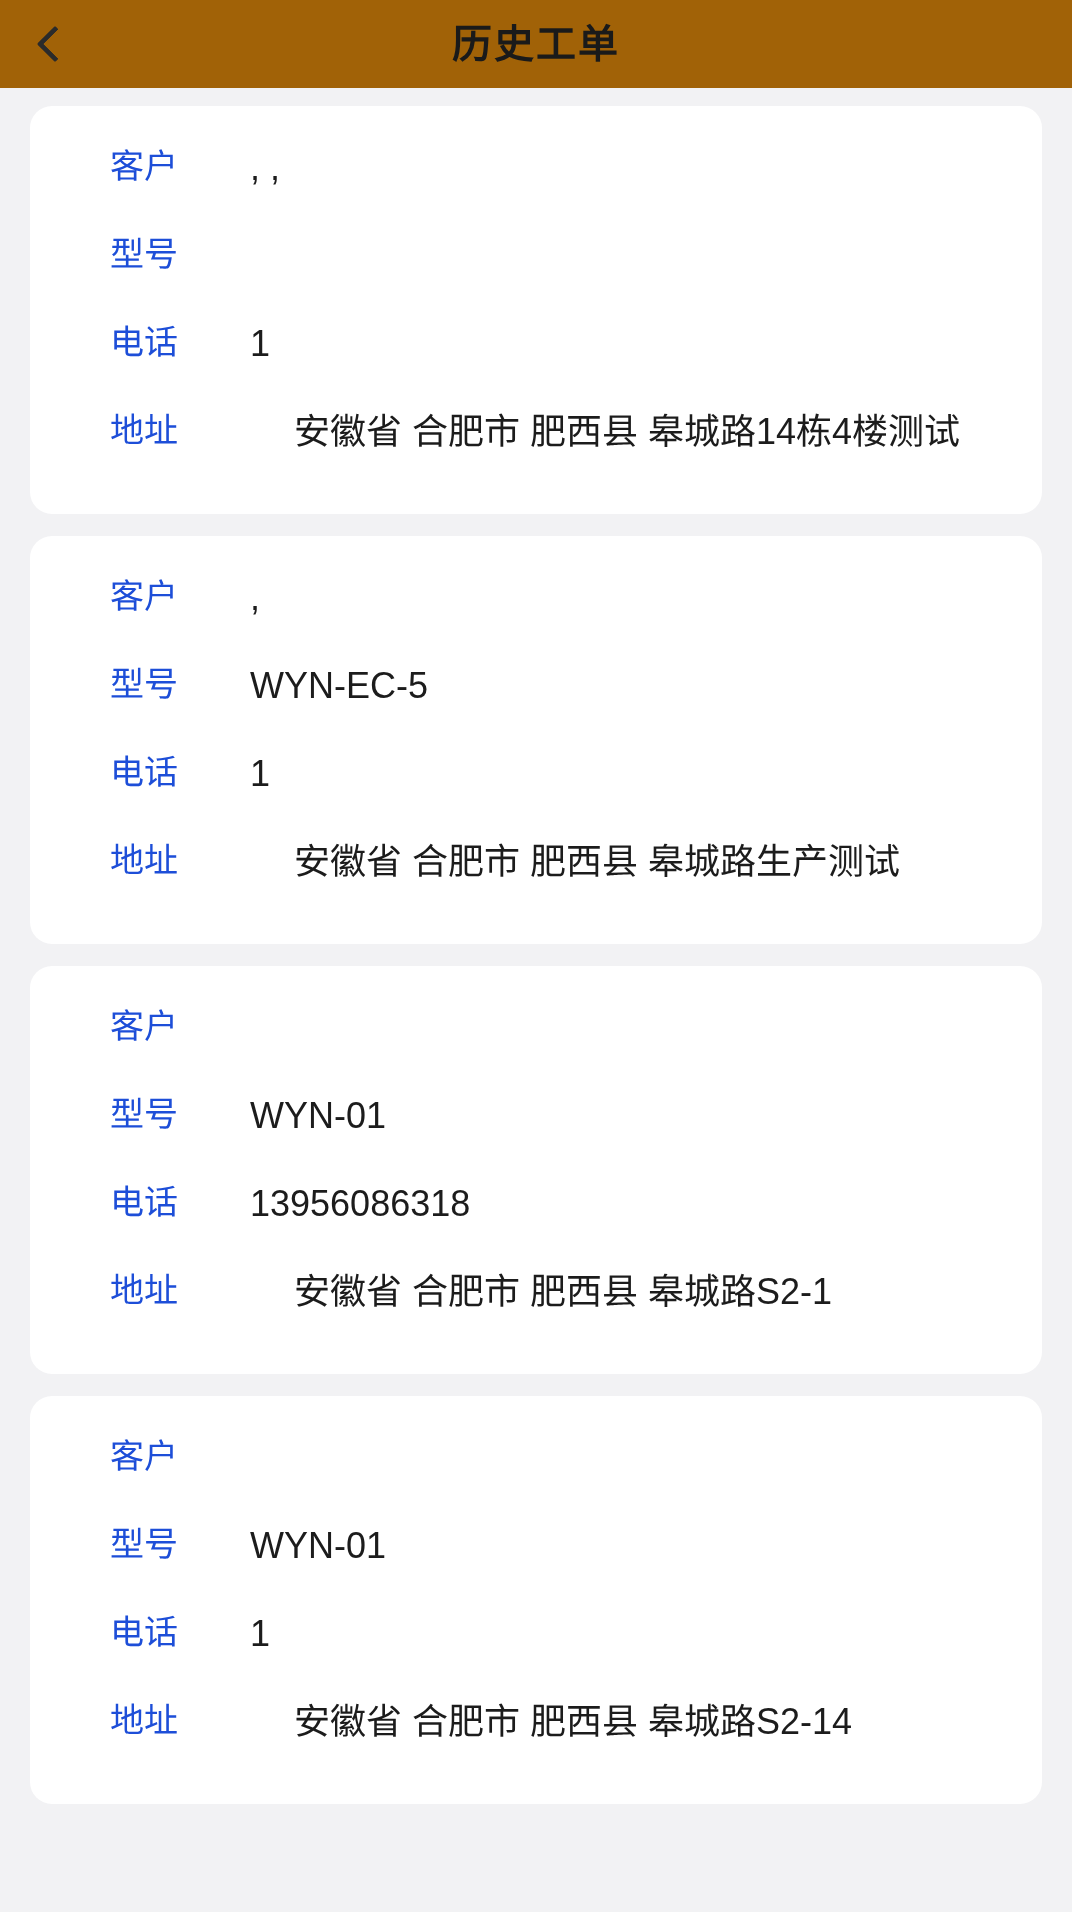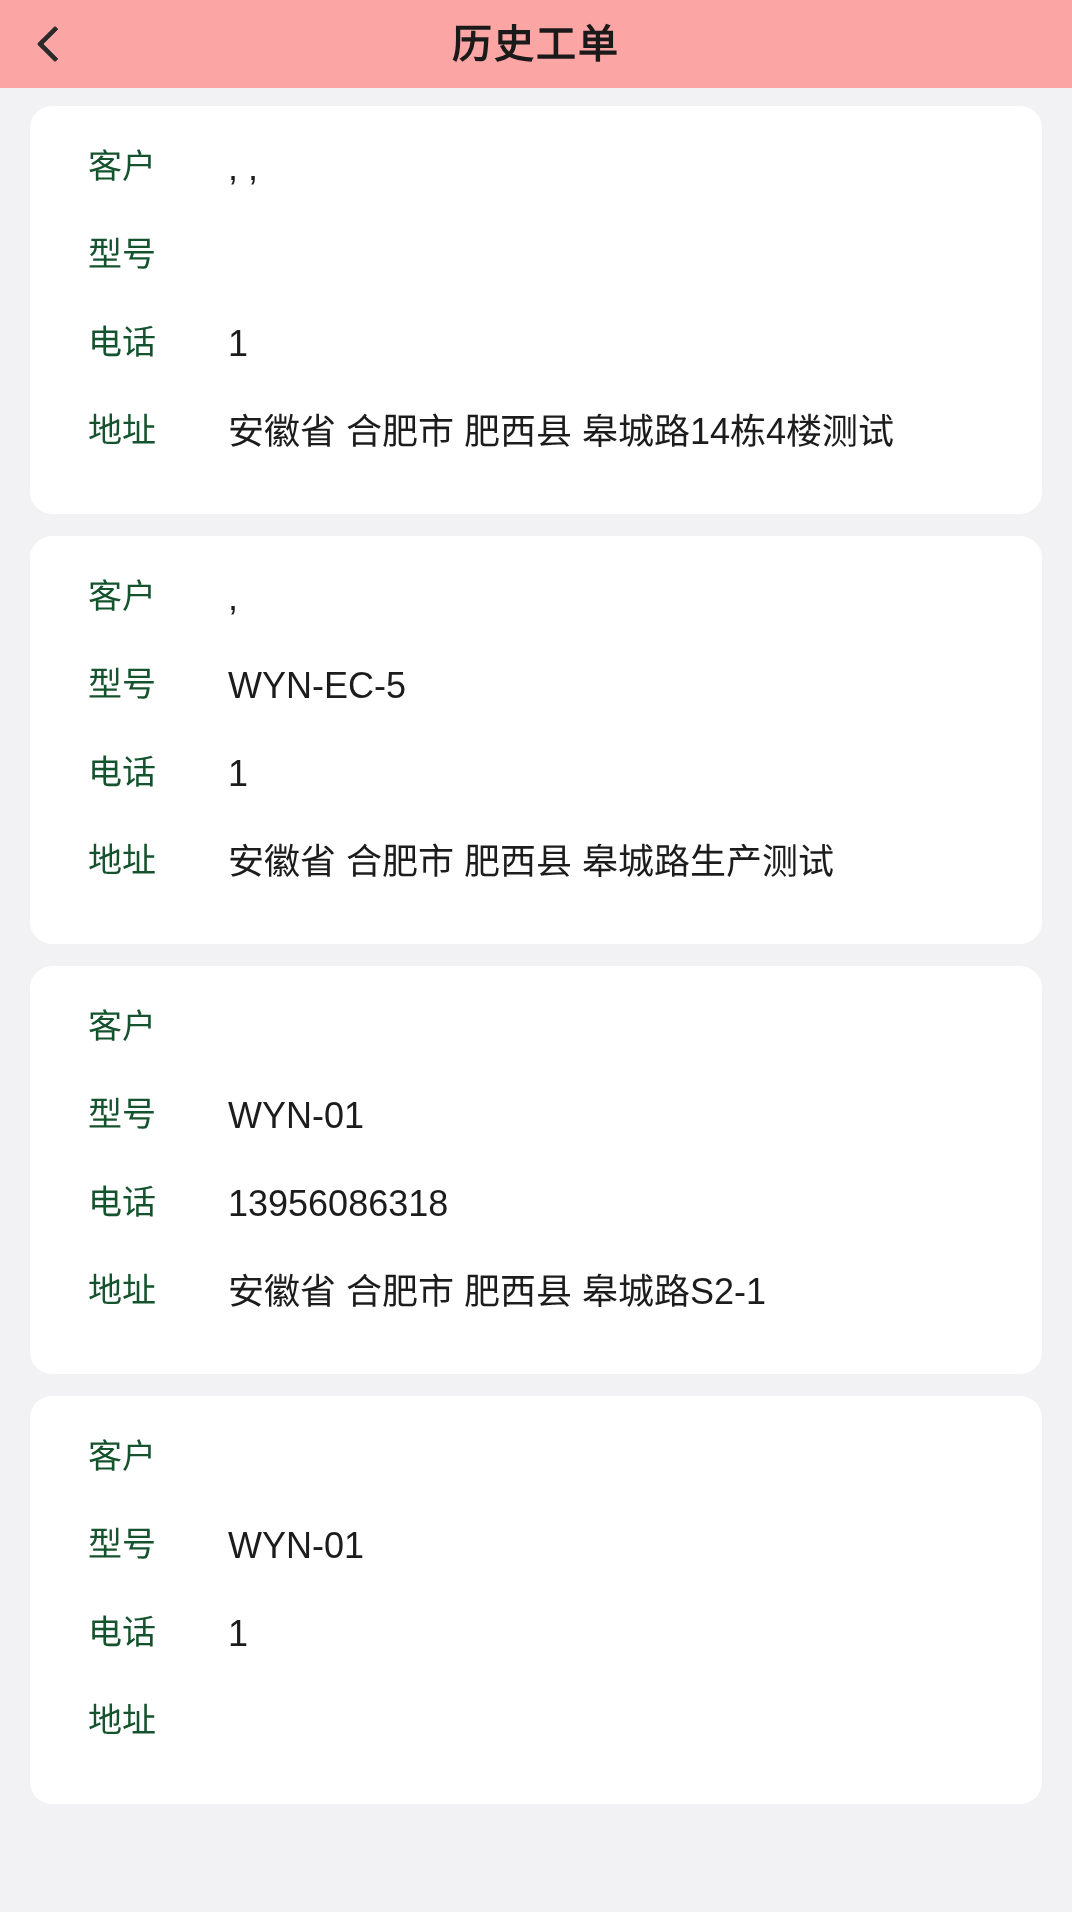--- a/index.html
+++ b/index.html
@@ -11,21 +11,21 @@
     font-family:"Liberation Sans","DejaVu Sans",sans-serif;
     -webkit-font-smoothing:antialiased;
   }
   body { overflow:hidden; position:relative; }
 
   
   .navbar {
     position:relative;
     width:1072px;
     height:88px;
-    background:#fca5a5;
+    background:#a16207;
     display:flex;
     align-items:center;
     justify-content:center;
     flex:0 0 auto;
   }
   .navbar-back {
     position:absolute;
     left:42px;
     top:0;
     height:88px;
@@ -72,30 +72,31 @@
   }
   .card:first-child { margin-top:18px; }
 
   .row {
     display:flex;
     align-items:flex-start;
     padding:0 58px 0 58px;
     min-height:74px;
     margin-bottom:14px;
   }
-  .row:last-child { margin-bottom:0; }
+  .row:last-child { margin-bottom:0;gap:44px; }
 
   .row-label {
     flex:0 0 auto;
     width:140px;
     font-size:34px;
     line-height:52px;
-    color:#14532d;
+    color:#1d4ed8;
     font-weight:400;
     white-space:nowrap;
+    margin-left:22px;
   }
   .row-value {
     flex:1 1 auto;
     font-size:36px;
     line-height:56px;
     color:#1c1c1c;
     font-weight:400;
     word-break:break-all;
     min-height:56px;
     padding-right:10px;
@@ -177,16 +178,17 @@
     <div class="row">
       <div class="row-label">型号</div>
       <div class="row-value">WYN-01</div>
     </div>
     <div class="row">
       <div class="row-label">电话</div>
       <div class="row-value">1</div>
     </div>
     <div class="row">
       <div class="row-label">地址</div>
+      <div class="row-value">安徽省 合肥市 肥西县 皋城路S2-14</div>
     </div>
   </div>
 
 </div>
 
 </body></html>

